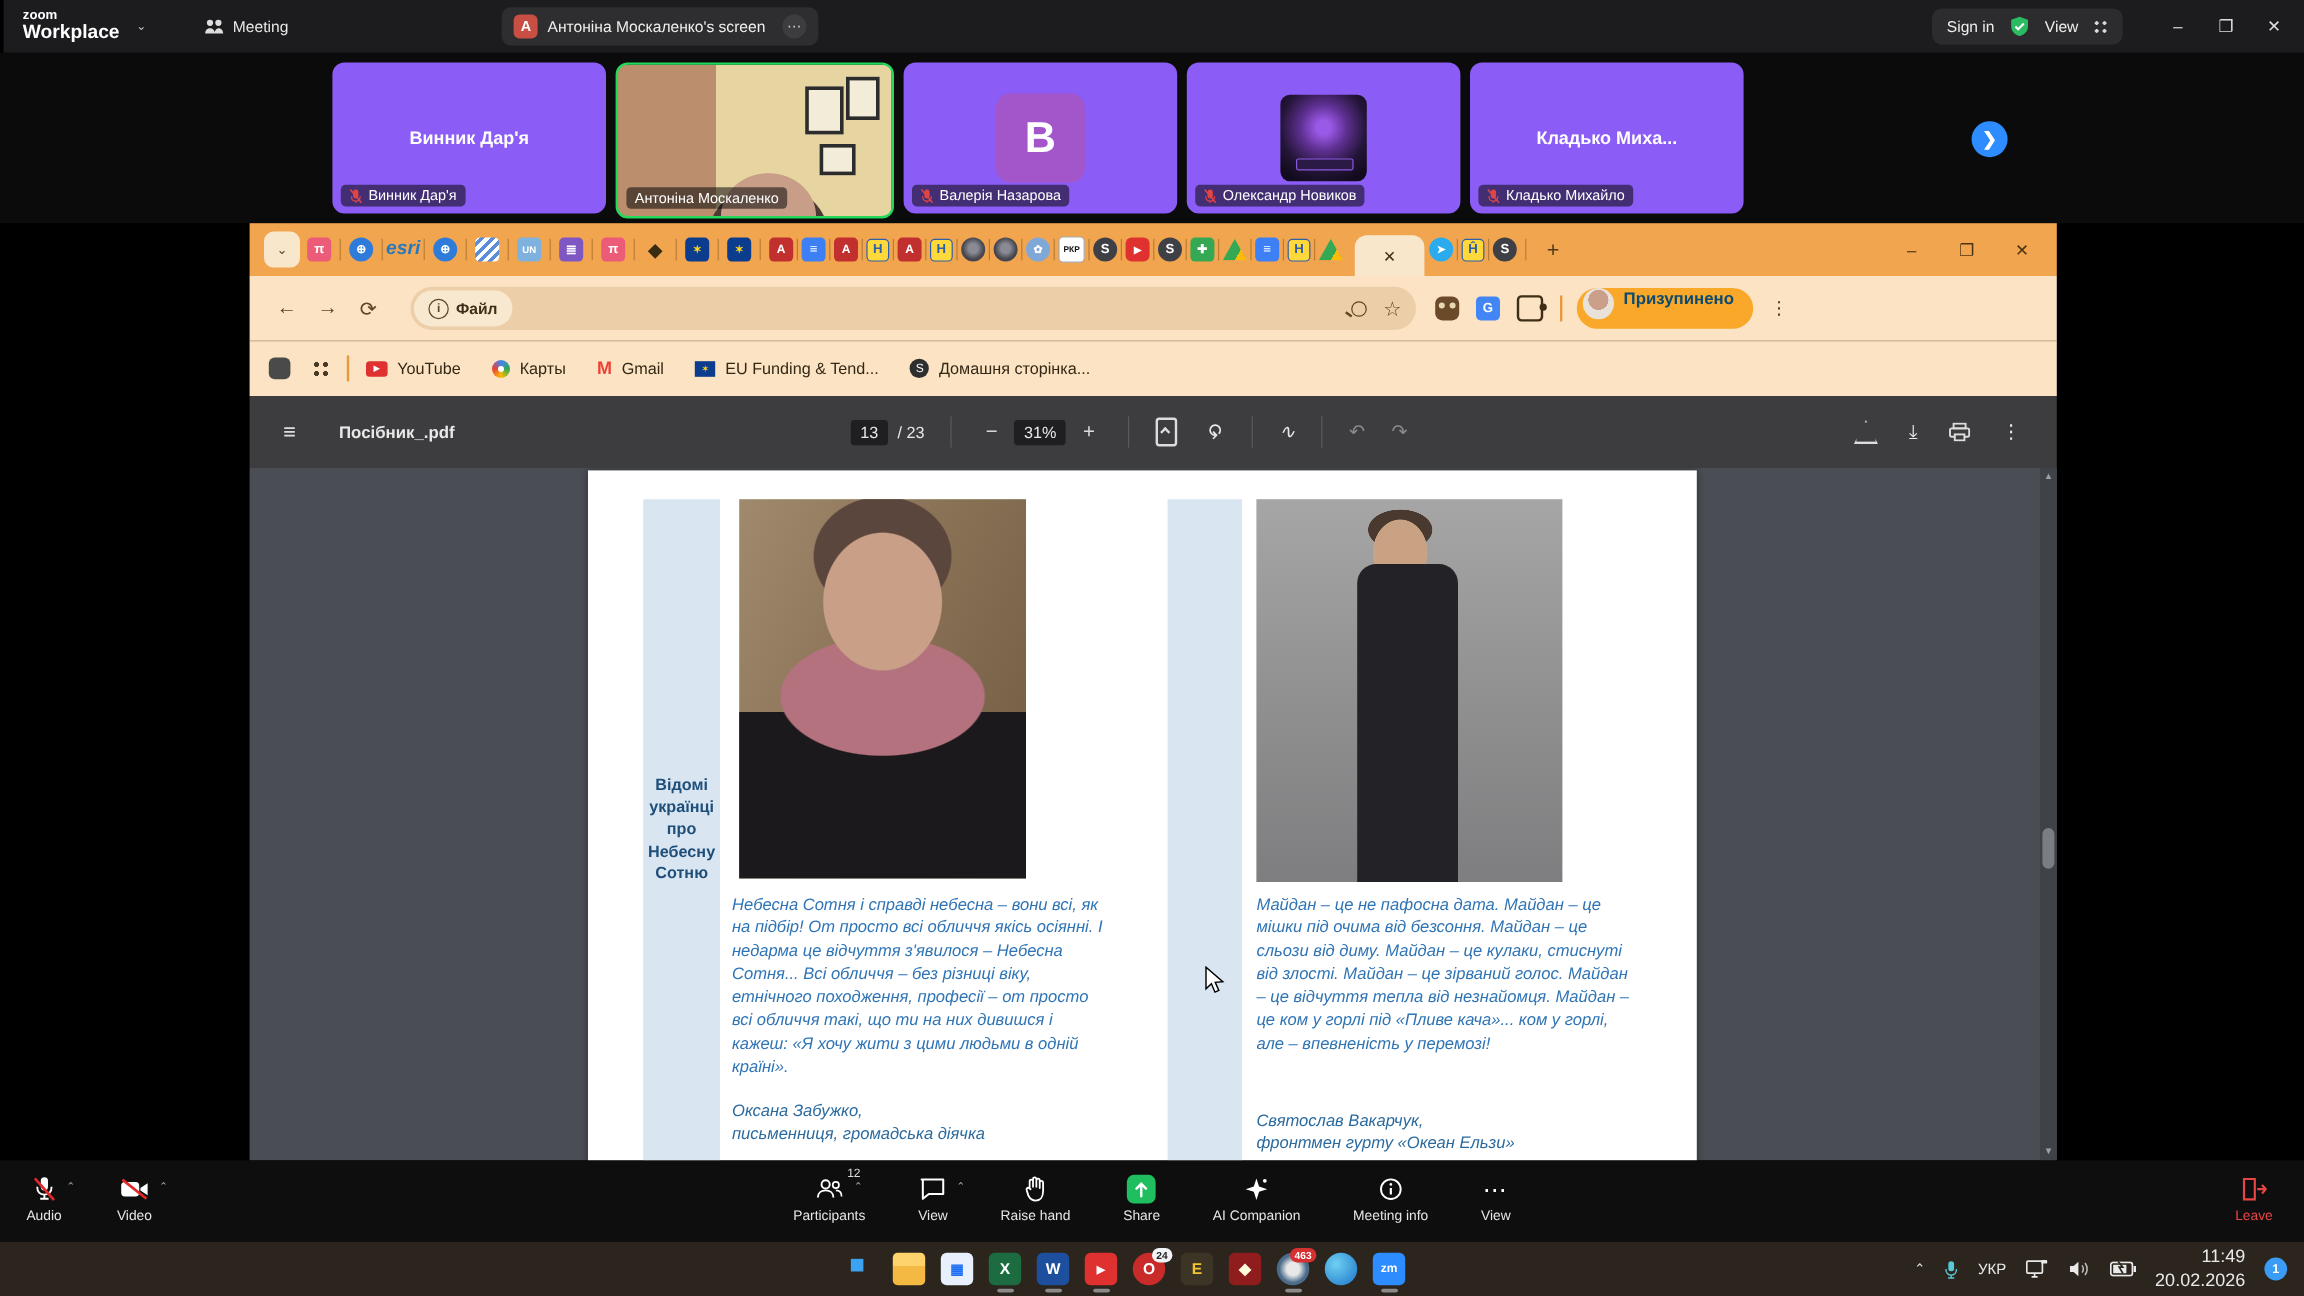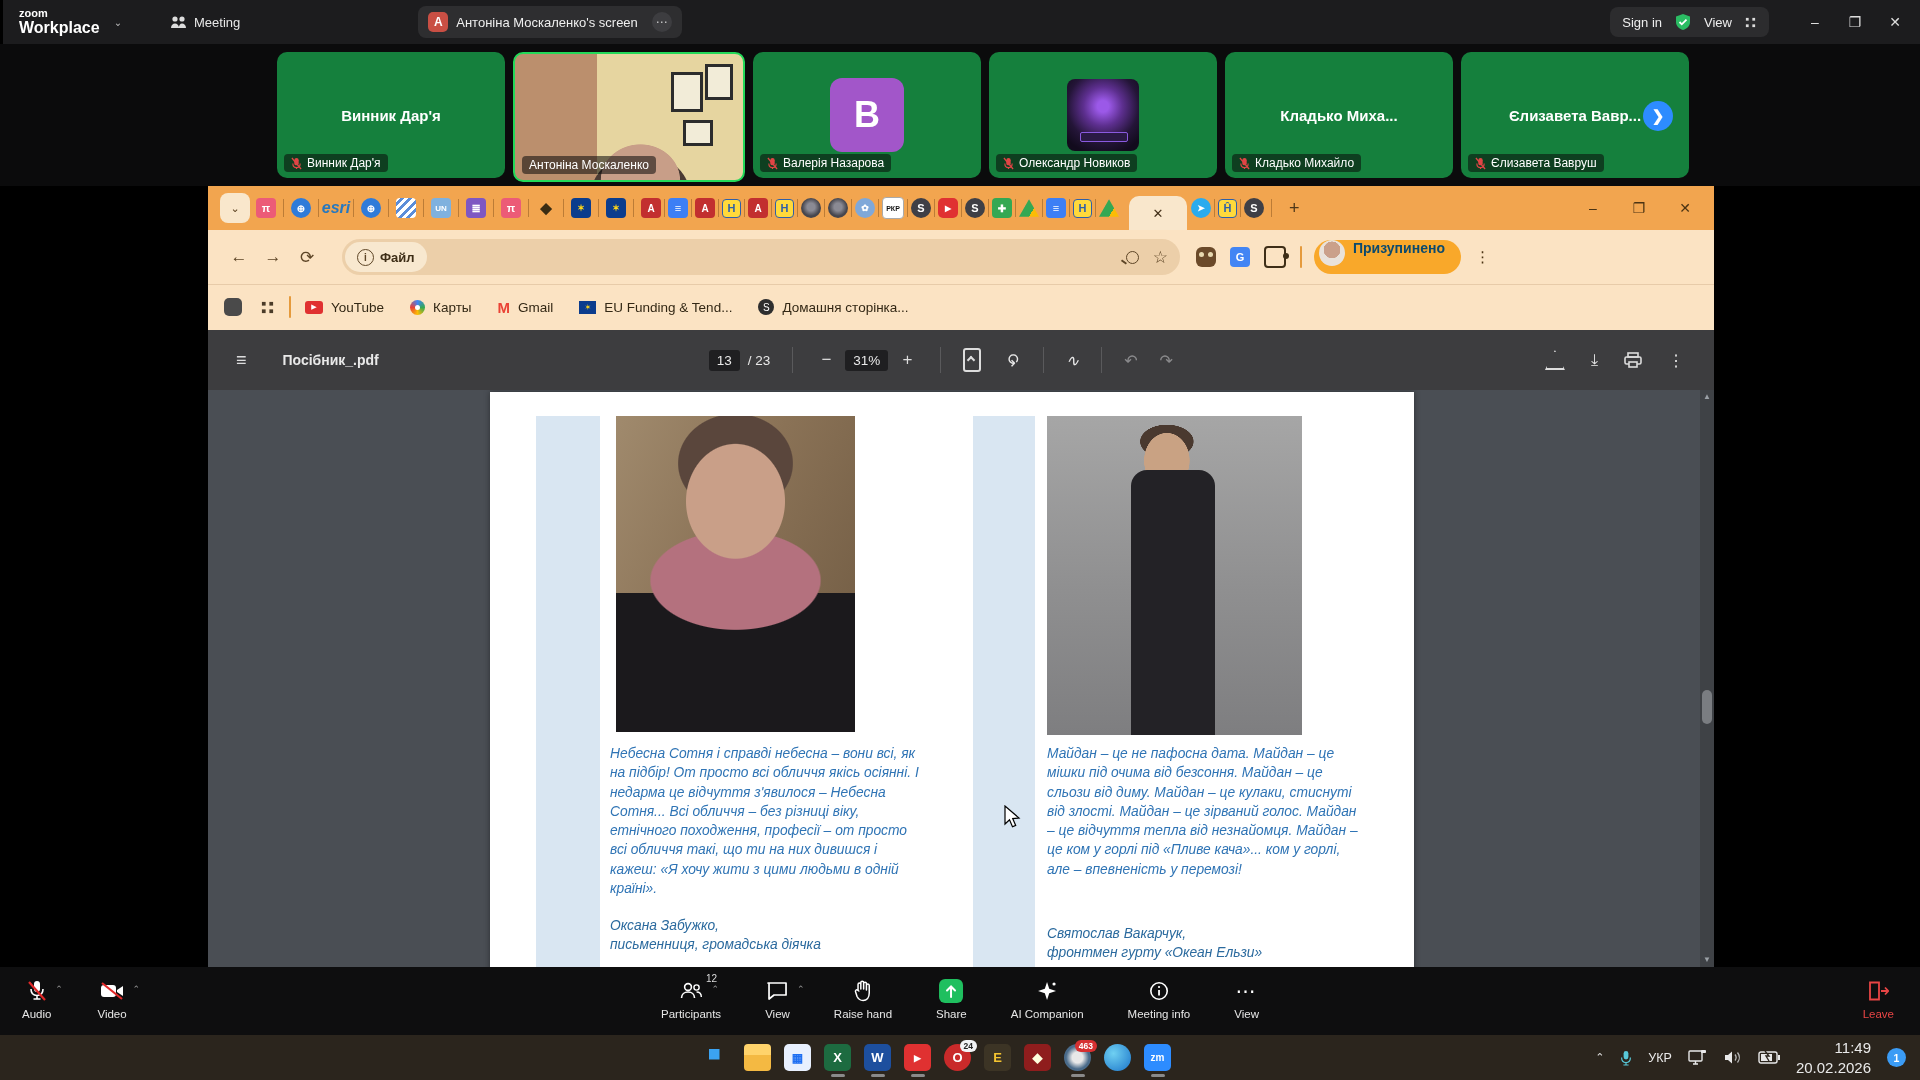--- a/index.html
+++ b/index.html
@@ -17,21 +17,21 @@
   .share-tab .dots{width:20px;height:20px;border-radius:50%;background:#3d3d40;color:#ccc;font-size:12px;display:flex;align-items:center;justify-content:center;margin-left:6px;}
   .top-right{margin-left:auto;display:flex;align-items:center;}
   .signin-pill{display:flex;align-items:center;gap:12px;background:#2c2c2e;border-radius:8px;height:30px;padding:0 12px;color:#eee;font-size:13px;}
   .shield{width:18px;height:18px;}
   .grid-ico{width:13px;height:13px;background-image:radial-gradient(#ddd 1.6px,transparent 1.7px);background-size:6.5px 6.5px;}
   .winbtns{display:flex;align-items:center;color:#ddd;margin-left:26px;margin-right:8px;}
   .winbtns span{width:40px;text-align:center;font-size:14px;}
   
   .strip{position:absolute;left:0;top:44px;width:1920px;height:142px;background:#0b0b0c;}
   .tiles{position:absolute;left:277px;top:8px;display:flex;gap:8px;}
-  .tile{position:relative;width:228px;height:126px;border-radius:10px;background:#15803d;overflow:hidden;}
+  .tile{position:relative;width:228px;height:126px;border-radius:10px;background:#8b5cf6;overflow:hidden;}
   .tile .center-name{position:absolute;inset:0;display:flex;align-items:center;justify-content:center;color:#fff;font-size:15px;font-weight:bold;}
   .plabel{position:absolute;left:7px;bottom:6px;display:flex;align-items:center;gap:5px;background:rgba(10,10,10,.55);border-radius:4px;padding:2px 7px;color:#fff;font-size:12px;white-space:nowrap;}
   .micoff{width:11px;height:13px;flex:0 0 auto;}
   .tile.video{border:2px solid #23d959;background:
       radial-gradient(ellipse 40px 36px at 55% 100%, #c89e88 98%, transparent 100%),
       radial-gradient(ellipse 50px 42px at 55% 112%, #4a3a33 98%, transparent 100%),
       linear-gradient(90deg,#bb8f6d 0 36%,#e6d5a0 36% 100%);}
   .frame{position:absolute;background:#f2ecd8;border:3px solid #2c2c2c;}
   .fr1{width:26px;height:34px;right:40px;top:18px;}
   .fr2{width:22px;height:30px;right:10px;top:10px;}
@@ -273,31 +273,20 @@
         <div class="center-name">Кладько Миха...</div>
         <div class="plabel">
           <svg class="micoff" viewBox="0 0 12 14">
               <rect x="3.6" y="1" width="4.8" height="8" rx="2.4" fill="#e04545"></rect>
               <path d="M2 7c0 3 2 4.5 4 4.5S10 10 10 7M6 11.5V13" stroke="#e04545" stroke-width="1.2" fill="none"></path>
               <path d="M1 1l10 12" stroke="#e04545" stroke-width="1.4"></path>
             </svg>
           <span>Кладько Михайло</span>
         </div>
       </div>
-      <div class="tile">
-        <div class="center-name">Єлизавета Вавр...</div>
-        <div class="plabel">
-          <svg class="micoff" viewBox="0 0 12 14">
-              <rect x="3.6" y="1" width="4.8" height="8" rx="2.4" fill="#e04545"></rect>
-              <path d="M2 7c0 3 2 4.5 4 4.5S10 10 10 7M6 11.5V13" stroke="#e04545" stroke-width="1.2" fill="none"></path>
-              <path d="M1 1l10 12" stroke="#e04545" stroke-width="1.4"></path>
-            </svg>
-          <span>Єлизавета Вавруш</span>
-        </div>
-      </div>
     </div>
     <div class="next-btn">❯</div>
   </div>
 
   <div class="chrome">
 
     <div class="tabbar">
       <span class="tabsearch">⌄</span>
       <span class="fav f-pi">π</span>
         <span class="sep"></span>
@@ -456,20 +445,27 @@
         <span>⋮</span>
       </div>
     </div>
 
     <div class="viewer">
       <div class="page">
         <div class="bluestrip bs1"></div>
         <div class="bluestrip bs2"></div>
         <div class="photo1"></div>
         <div class="photo2"></div>
+        <div class="sideheading">
+          <div>Відомі</div>
+          <div>українці</div>
+          <div>про</div>
+          <div>Небесну</div>
+          <div>Сотню</div>
+        </div>
         <div class="quote q1">Небесна Сотня і справді небесна – вони всі, як на підбір! От просто всі обличчя якісь осіянні. І недарма це відчуття з'явилося – Небесна Сотня... Всі обличчя – без різниці віку, етнічного походження, професії – от просто всі обличчя такі, що ти на них дивишся і кажеш: «Я хочу жити з цими людьми в одній країні».</div>
         <div class="attrib a1">
           <div>Оксана Забужко,</div>
           <div>письменниця, громадська діячка</div>
         </div>
         <div class="quote q2">Майдан – це не пафосна дата. Майдан – це мішки під очима від безсоння. Майдан – це сльози від диму. Майдан – це кулаки, стиснуті від злості. Майдан – це зірваний голос. Майдан – це відчуття тепла від незнайомця. Майдан – це ком у горлі під «Пливе кача»... ком у горлі, але – впевненість у перемозі!</div>
         <div class="attrib a2">
           <div>Святослав Вакарчук,</div>
           <div>фронтмен гурту «Океан Ельзи»</div>
         </div>

